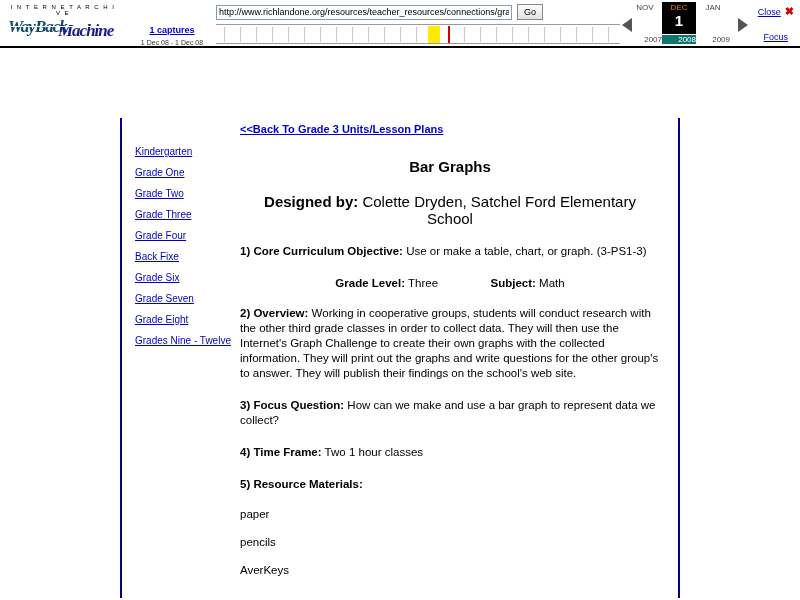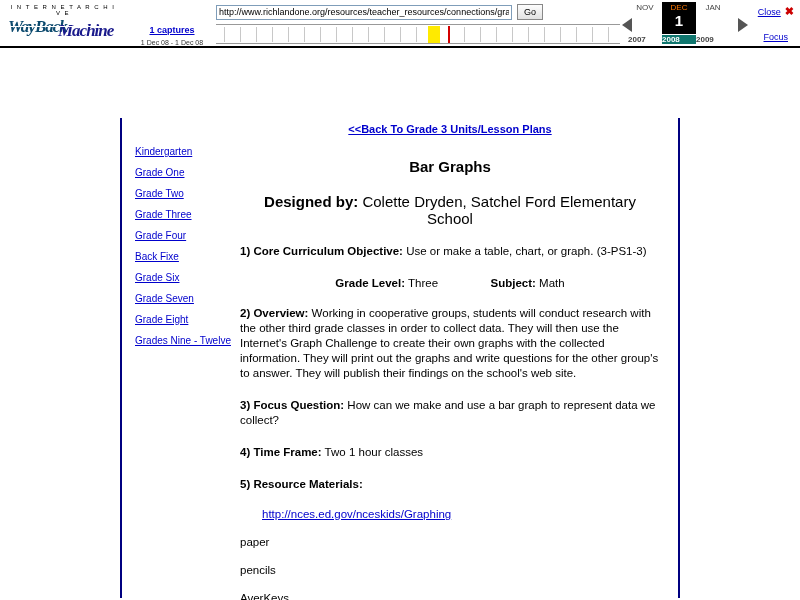--- a/index.html
+++ b/index.html
@@ -182,21 +182,21 @@
   #wb-daybox .mon { font-size: 8px; color: #ff7700; line-height: 10px; padding-top:1px;}
   #wb-daybox .day { font-size: 15px; font-weight: bold; line-height: 15px; }
   #wb-yr-row {
     position: absolute;
     top: 33px;
     width: 104px;
     display: flex;
     font-size: 8px;
     color: #444;
   }
-  #wb-yr-row span { width: 34px; text-align: left; font-weight: bold; }
+  #wb-yr-row span { width: 34px; text-align: right; }
   #wb-yr-row span.sel { color: #ffffff; background:#0f766e; }
   #wb-arrow-left, #wb-arrow-right {
     position: absolute;
     top: 18px;
     width: 0; height: 0;
     border-top: 7px solid transparent;
     border-bottom: 7px solid transparent;
     cursor: pointer;
   }
   #wb-arrow-left { left: 622px; border-right: 10px solid #555555; }
@@ -257,21 +257,20 @@
     white-space: nowrap;
   }
 
   #doc {
     position: absolute;
     left: 240px;
     top: 70px;
     width: 420px;
   }
   #backlink-wrap {
-    text-align: center;
     padding-top: 4px;
   }
   #backlink-wrap a {
     font-size: 11px;
     font-weight: bold;
     color: #0000cc;
     text-decoration: underline;
   }
   h1#doc-title {
     text-align: center;
@@ -443,22 +442,19 @@
 
     <div class="para">
       <b>4) Time Frame:</b>
       <span> Two 1 hour classes</span>
     </div>
 
     <div class="para">
       <b>5) Resource Materials:</b>
     </div>
 
-    <div class="res-link">
-      <a href="#">http://nces.ed.gov/nceskids/Graphing</a>
-    </div>
 
     <div class="res-item">paper</div>
     <div class="res-item">pencils</div>
     <div class="res-item">AverKeys</div>
 
   </div>
 </div>
 
 </body></html>

